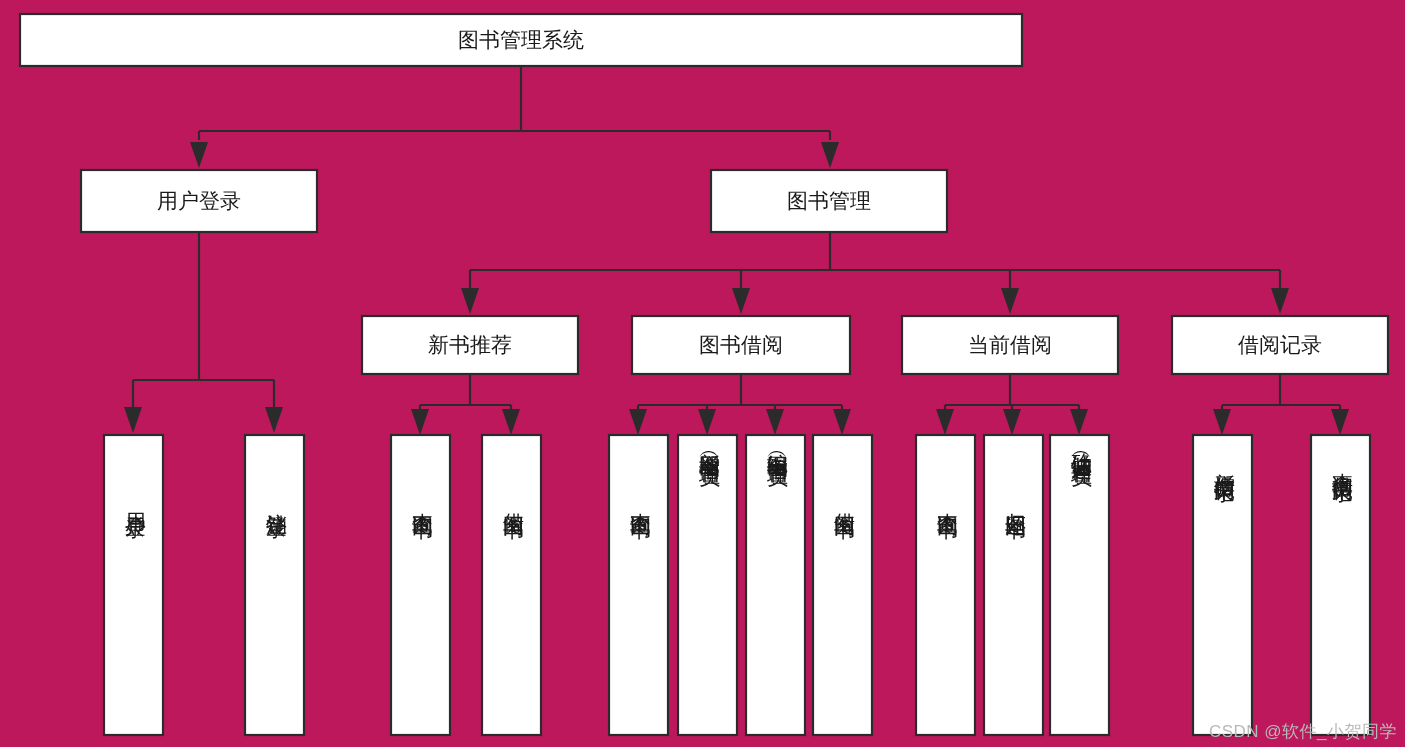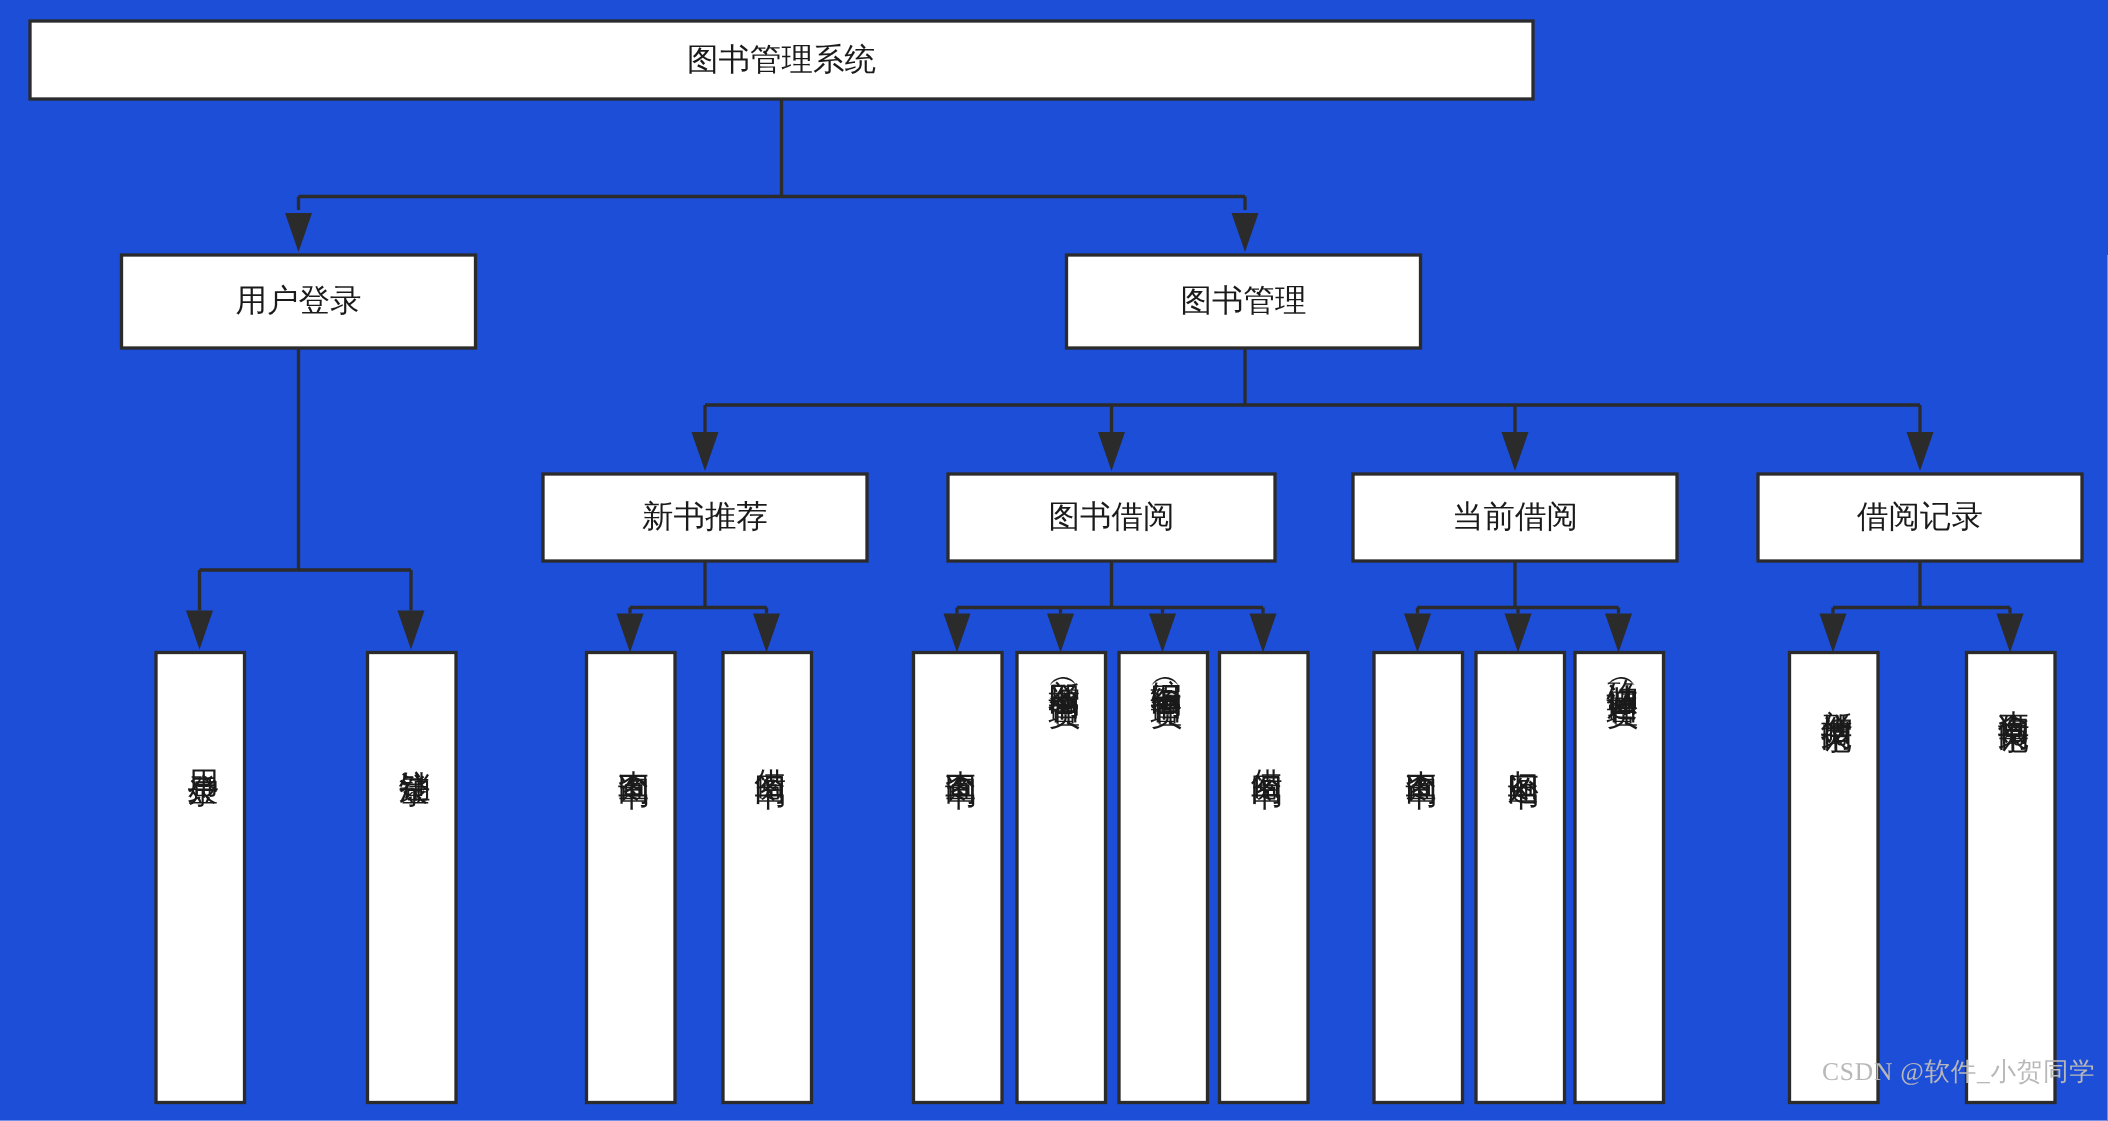--- a/index.html
+++ b/index.html
@@ -10,21 +10,21 @@
   body {
     width: 1405px;
     height: 747px;
     font-family: "Liberation Sans", "DejaVu Sans", sans-serif;
     overflow: hidden;
   }
   #diagram-root {
     position: relative;
     width: 1405px;
     height: 747px;
-    background: #1d4ed8;
+    background: #be185d;
   }
   svg#tree-svg {
     position: absolute;
     left: 0;
     top: 0;
     width: 1405px;
     height: 747px;
   }
   .node-box {
     fill: #ffffff;
@@ -49,22 +49,22 @@
     stroke-width: 2.2;
     fill: none;
   }
   .arrow-head {
     fill: #2b2b2b;
     stroke: none;
   }
   .watermark {
     position: absolute;
     right: 8px;
-    bottom: 21px;
-    font-family: Liberation Serif, serif;
+    bottom: 4px;
+    font-family: Liberation Sans, sans-serif;
     font-size: 17px;
     color: #b8b8b8;
     white-space: nowrap;
     letter-spacing: 0.5px;
   }
 </style>
 </head>
 <body>
 
 <div id="diagram-root">

